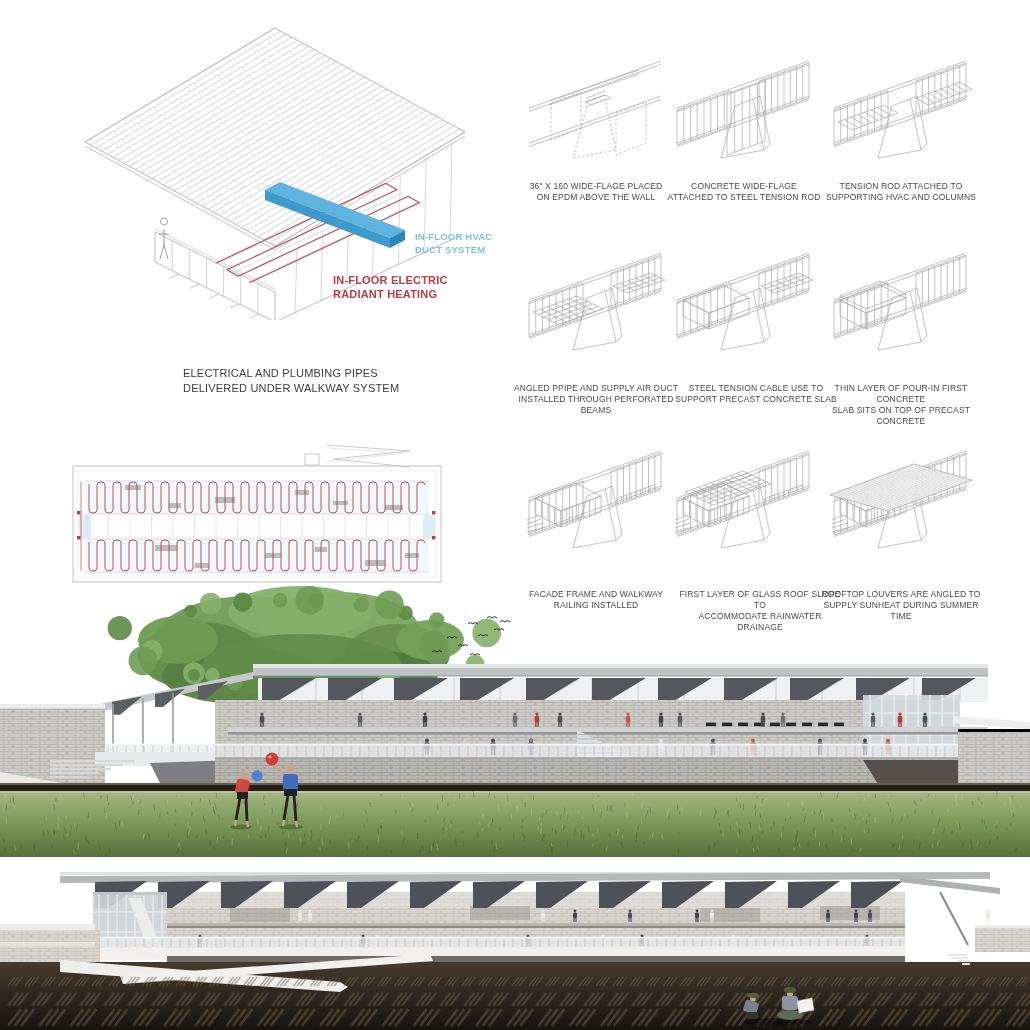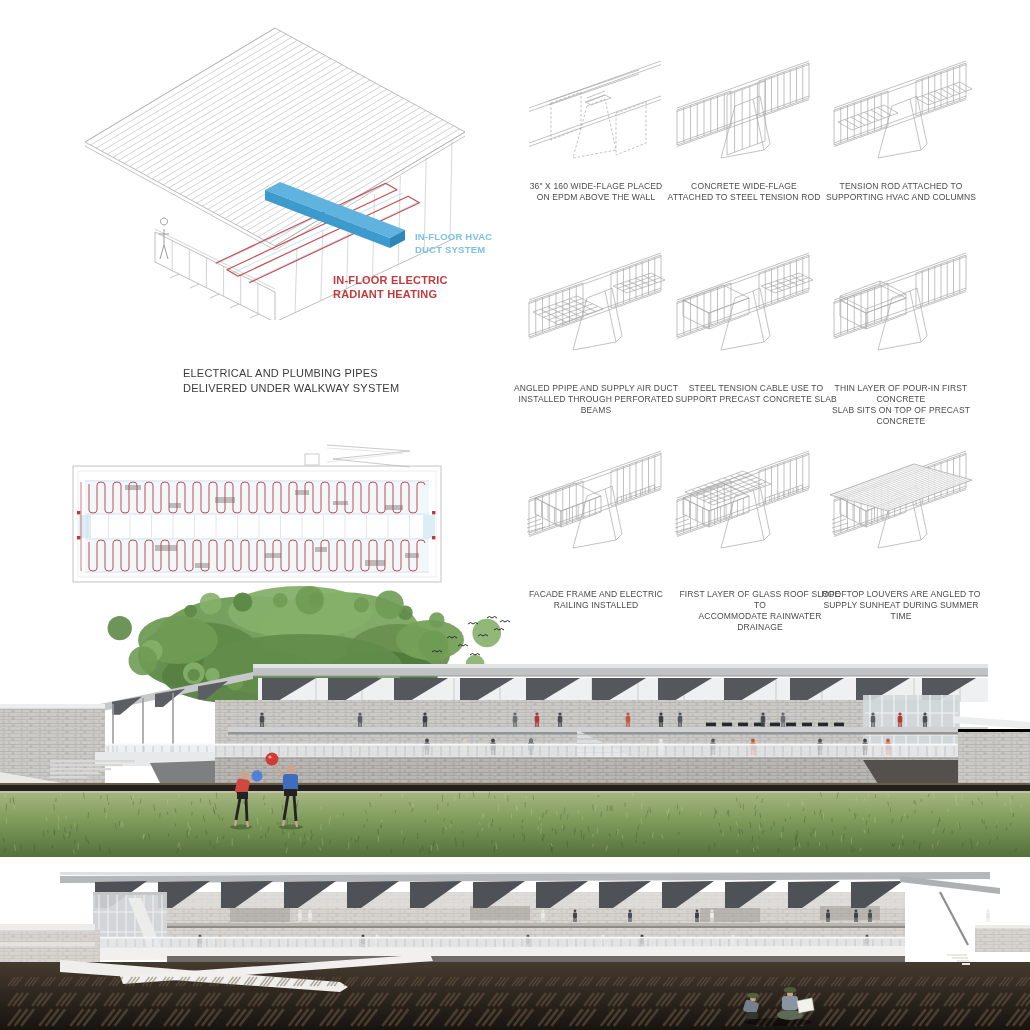--- a/index.html
+++ b/index.html
@@ -429,21 +429,21 @@
             <line x1="105.4" y1="62.3256" x2="105.4" y2="56.8256" stroke="#a8a8a8" stroke-width="0.7"></line>
             <line x1="110.10000000000001" y1="60.6524" x2="110.10000000000001" y2="55.1524" stroke="#a8a8a8" stroke-width="0.7"></line>
             <line x1="114.80000000000001" y1="58.9792" x2="114.80000000000001" y2="53.4792" stroke="#a8a8a8" stroke-width="0.7"></line>
             <line x1="119.50000000000001" y1="57.306" x2="119.50000000000001" y2="51.806" stroke="#a8a8a8" stroke-width="0.7"></line>
             <line x1="124.20000000000002" y1="55.632799999999996" x2="124.20000000000002" y2="50.132799999999996" stroke="#a8a8a8" stroke-width="0.7"></line>
             <line x1="128.9" y1="53.9596" x2="128.9" y2="48.4596" stroke="#a8a8a8" stroke-width="0.7"></line>
             <line x1="133.6" y1="52.28640000000001" x2="133.6" y2="46.78640000000001" stroke="#a8a8a8" stroke-width="0.7"></line>
             <line x1="96" y1="60.172" x2="133.6" y2="46.78640000000001" stroke="#a8a8a8" stroke-width="0.7"></line>
           </g>
         </svg>
-       <div class="abs cap" style="left:0;top:589px;width:170px">FACADE FRAME AND ELECTRIC
+       <div class="abs cap" style="left:0;top:589px;width:170px">FACADE FRAME AND WALKWAY
 RAILING INSTALLED</div>
       </div>
       <div class="abs" style="left: 659px; top: 0px; width: 170px;">
         <svg class="abs step-svg" style="left:10px;top:438px" width="150" height="130" viewBox="0 0 150 130">
           <g>
             <line x1="8" y1="60" x2="140" y2="13" stroke="#a8a8a8" stroke-width="0.7"></line>
             <line x1="8" y1="63.5" x2="140" y2="16.5" stroke="#a8a8a8" stroke-width="0.7"></line>
             <line x1="8" y1="95" x2="140" y2="48" stroke="#a8a8a8" stroke-width="0.7"></line>
             <line x1="8" y1="98.5" x2="140" y2="51.5" stroke="#a8a8a8" stroke-width="0.7"></line>
             <path d="M66,58 L84,51 L95,102 L52,110 Z" fill="none" stroke="#a8a8a8" stroke-width="0.7"></path>

